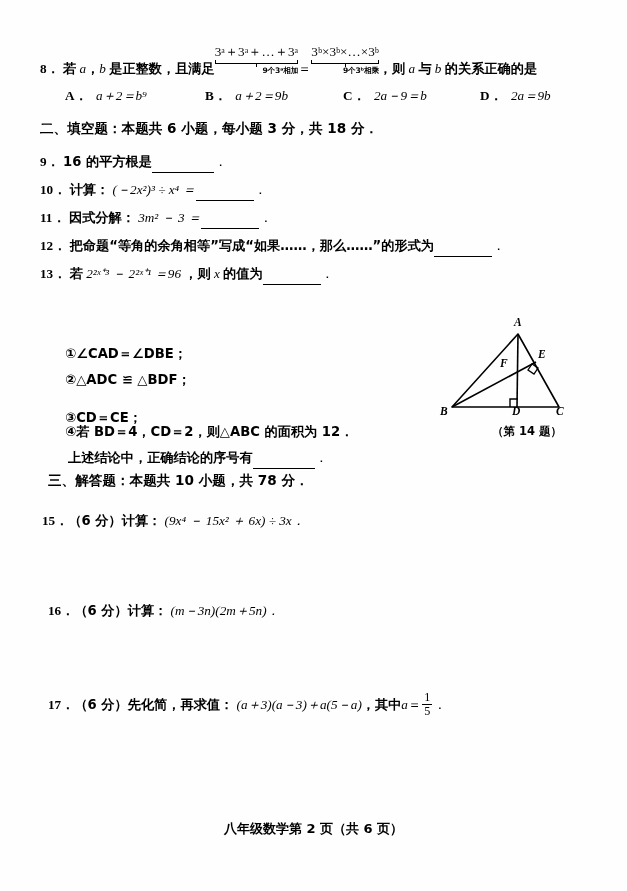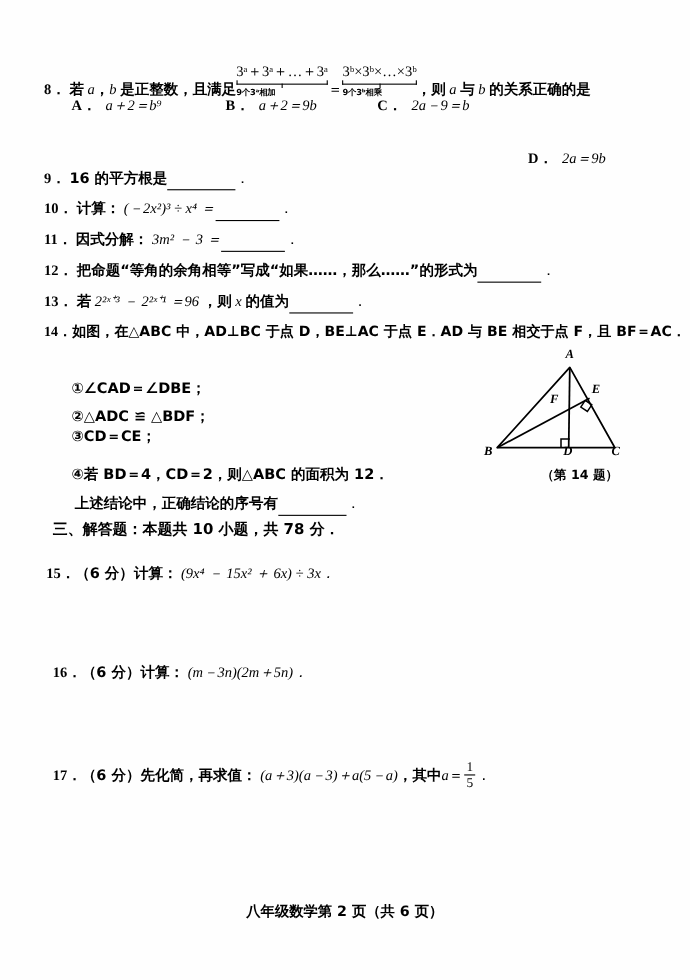--- a/index.html
+++ b/index.html
@@ -30,23 +30,22 @@
   .qnum { font-family: "Liberation Serif", serif; font-weight: 700; }
   .it { font-style: italic; font-family: "Liberation Serif", serif; }
   .num { font-family: "Liberation Serif", serif; }
   .blank { display: inline-block; border-bottom: 1.2px solid #000; vertical-align: baseline; }
   .sec-head { font-size: 13.6px; font-weight: 700; }
 
   
   .ubrace-wrap {
     display: inline-block;
     position: relative;
-    text-align: left;
+    text-align: right;
     vertical-align: baseline;
-    margin-top: 13px;
   }
   .ubrace-top { display: block; white-space: nowrap; }
   .ubrace-bar {
     display: block;
     height: 0;
     border-bottom: 1.1px solid #000;
     margin-top: 1px;
     position: relative;
   }
   .ubrace-bar::before, .ubrace-bar::after {
@@ -137,25 +136,26 @@
     <span class="it num" style="margin-left:5px;">a＋2＝b⁹</span>
   </div>
   <div class="blk line" style="left:205px; top:86px;">
     <span class="qnum">B．</span>
     <span class="it num" style="margin-left:5px;">a＋2＝9b</span>
   </div>
   <div class="blk line" style="left:343px; top:86px;">
     <span class="qnum">C．</span>
     <span class="it num" style="margin-left:5px;">2a－9＝b</span>
   </div>
-  <div class="blk line" style="left:480px; top:86px;margin-top:48px;">
+  <div class="blk line" style="left:480px; top:86px;">
     <span class="qnum">D．</span>
     <span class="it num" style="margin-left:5px;">2a＝9b</span>
   </div>
 
+  <div class="blk cn sec-head" style="left:40px; top:120px;">二、填空题：本题共 6 小题，每小题 3 分，共 18 分．</div>
 
   <div class="blk line" style="left:40px; top:152px;">
     <span class="qnum">9．</span>
     <span class="cn">16 的平方根是</span><span class="blank" style="width:62px;">&nbsp;</span><span class="num">．</span>
   </div>
 
   <div class="blk line" style="left:40px; top:180px;">
     <span class="qnum">10．</span>
     <span class="cn">计算：</span>
     <span class="it num">(－2x²)³ ÷ x⁴ ＝</span><span class="blank" style="width:58px;">&nbsp;</span><span class="num">．</span>
@@ -174,27 +174,24 @@
 
   <div class="blk line" style="left:40px; top:264px;">
     <span class="qnum">13．</span>
     <span class="cn">若</span>
     <span class="it num">2²ˣ⁺³ － 2²ˣ⁺¹ ＝96</span>
     <span class="cn">，则</span>
     <span class="it">x</span>
     <span class="cn">的值为</span><span class="blank" style="width:58px;">&nbsp;</span><span class="num">．</span>
   </div>
 
-  <div class="blk line cn" style="left:40px; top:292px; font-size:12.8px;">
-    <span class="qnum" style="font-family:'Liberation Serif',serif;">14．</span><span>如图，在△ABC 中，AD⊥BC 于点 D，BE⊥AC 于点 E．AD 与 BE 相交于点 F，且 BF＝AC．</span>
-  </div>
 
   <div class="blk line cn" style="left:65px; top:344px;">①∠CAD＝∠DBE；</div>
   <div class="blk line cn" style="left:65px; top:370px;">②△ADC ≌ △BDF；</div>
-  <div class="blk line cn" style="left:65px; top:388px;">③CD＝CE；</div>
+  <div class="blk line cn" style="left:65px; top:408px;">③CD＝CE；</div>
   <div class="blk line cn" style="left:65px; top:422px;">④若 BD＝4，CD＝2，则△ABC 的面积为 12．</div>
 
   <div class="blk line" style="left:68px; top:448px;">
     <span class="cn">上述结论中，正确结论的序号有</span><span class="blank" style="width:62px;">&nbsp;</span><span class="num">．</span>
   </div>
 
   <div class="figure" style="left:432px; top:312px; width:150px; height:110px;">
     <svg width="150" height="110" viewBox="0 0 150 110">
 
       <polygon points="86,22 20,95 127,95" fill="none" stroke="#000" stroke-width="1.6" stroke-linejoin="round"></polygon>

